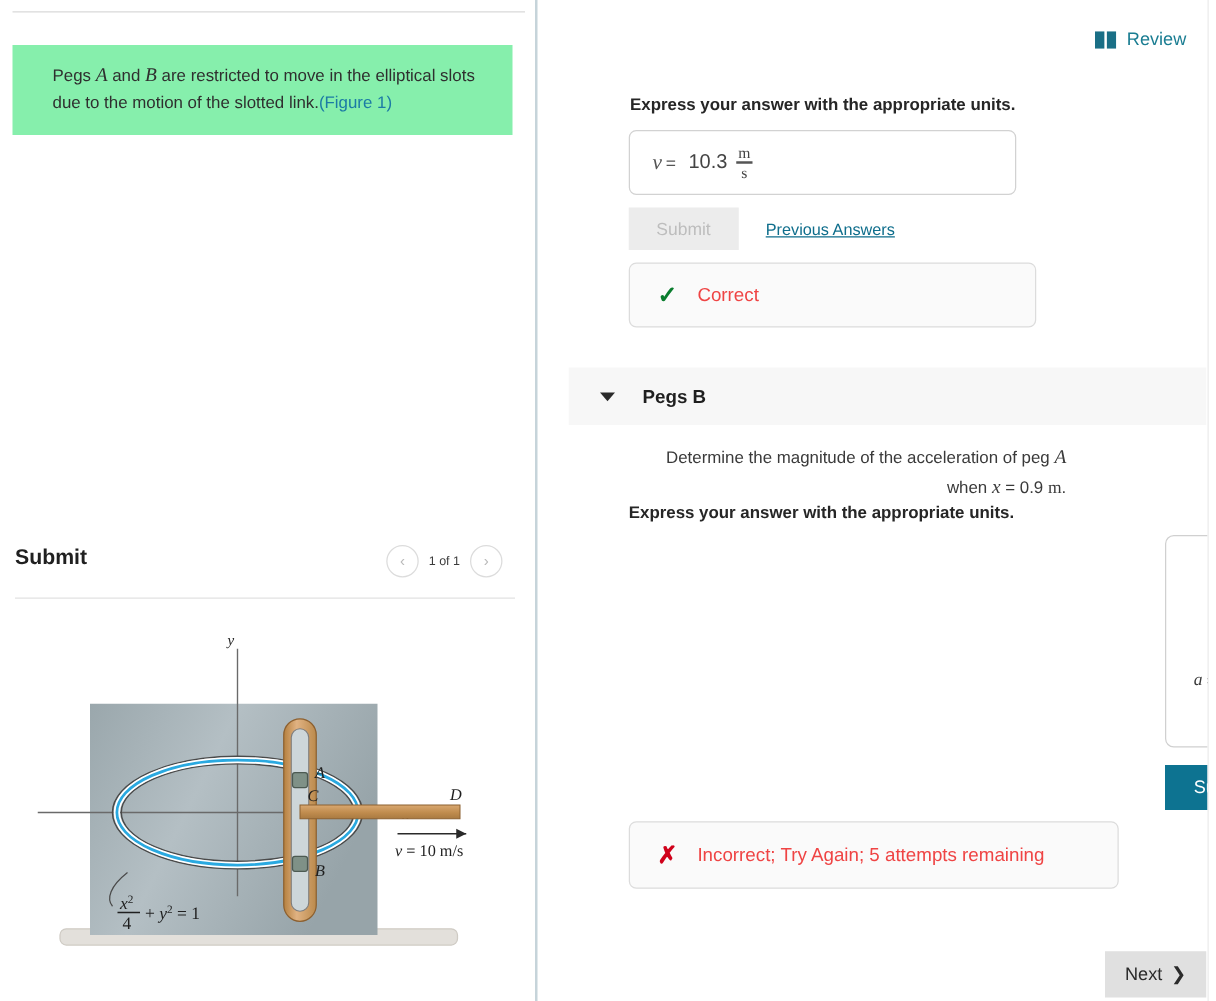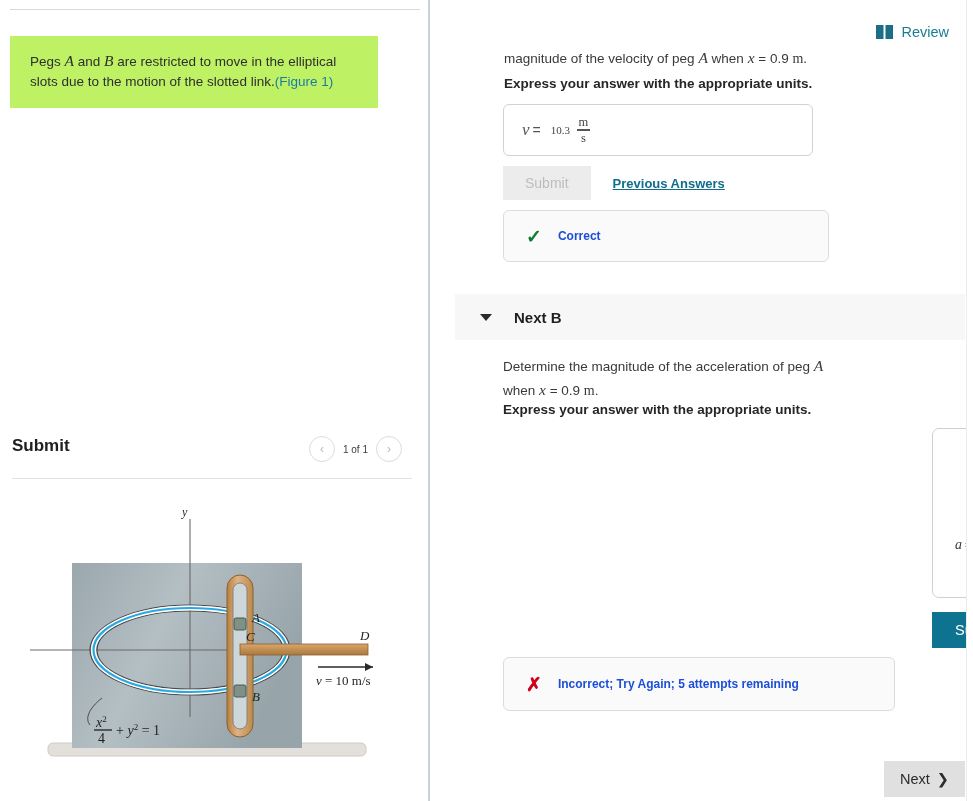--- a/index.html
+++ b/index.html
@@ -25,24 +25,24 @@
   
   .left-col {
     position: absolute; left: 0; top: 0; width: 428px; height: 801px;
   }
   .v-divider {
     position: absolute; left: 428px; top: 0; width: 2px; height: 801px;
     background: #c6d4da;
   }
 
   .prompt-box {
-    position: absolute; left: 10px; top: 36px; width: 368px;
+    position: absolute; left: 10px; top: 36px; width: 400px;
     box-sizing: border-box;
-    background: #bef264;
-    padding: 14px 16px 16px 20px;
+    background: #86efac;
+    padding: 14px 16px 16px 32px;
     line-height: 1.45;
     font-size: 13.5px;
     color: #2f2f2f;
   }
   .mathvar { font-family: "Liberation Serif", serif; font-style: italic; font-size: 15.5px; }
   .mathup  { font-family: "Liberation Serif", serif; font-style: normal; font-size: 14px; }
   .figlink { color: #1b7ba5; }
 
   .figure-head {
     position: absolute; left: 12px; top: 436px; width: 400px; height: 30px;
@@ -84,57 +84,57 @@
     font-weight: bold; font-size: 13.5px; color: #262626;
   }
 
   .answer-readonly {
     position: absolute; left: 73px; top: 104px; width: 310px; height: 52px;
     border: 1px solid #d2d2d2; border-radius: 6px; background: #fff;
     display: flex; align-items: center; padding-left: 18px; box-sizing: border-box;
   }
   .ro-var { font-family: "Liberation Serif", serif; font-style: italic; font-size: 17px; color: #555; }
   .ro-eq  { font-size: 14px; color: #555; margin: 0 4px 0 3px; }
-  .ro-val { font-size: 11px; color: #444; margin-left: 6px; font-family: Liberation Serif, serif; }
+  .ro-val { font-size: 16px; color: #444; margin-left: 6px; font-family: Liberation Sans, sans-serif; }
   .frac {
     display: inline-flex; flex-direction: column; align-items: center;
     margin-left: 7px; font-family: "Liberation Serif", serif; line-height: 1;
     vertical-align: middle;
   }
   .frac .num { font-size: 12.5px; padding-bottom: 1px; color:#444; }
   .frac .bar { width: 100%; min-width: 13px; height: 1.4px; background: #555; }
   .frac .den { font-size: 12.5px; padding-top: 1px; color:#444; }
 
   .btn-row-a { position: absolute; left: 73px; top: 166px; display: flex; align-items: center; gap: 22px; }
   .submit-disabled {
     background: #ececec; color: #bdbdbd; border: none;
     padding: 9px 22px; font-size: 14px; font-family: "Liberation Sans", sans-serif;
   }
-  .link { color: #0f6e8c; text-decoration: underline; font-size: 13px; font-weight: bold; cursor: pointer; }
+  .link { color: #0f6e8c; text-decoration: underline; font-size: 13px; font-weight: normal; cursor: pointer; }
 
   .result-box {
     position: absolute; border: 1px solid #dcdcdc; border-radius: 6px;
     background: #fafafa; box-sizing: border-box;
     display: flex; align-items: center; padding-left: 22px; gap: 16px;
   }
   #correct-box { left: 73px; top: 210px; width: 326px; height: 52px; }
   #incorrect-box { left: 73px; top: 657px; width: 392px; height: 54px; }
-  .res-text { font-size: 12px; font-weight: bold; color: #1d4ed8; }
+  .res-text { font-size: 15px; font-weight: normal; color: #ef4444; }
   .check { color: #0a7d2e; font-size: 19px; font-weight: bold; line-height: 1; }
   .cross { color: #d0021b; font-size: 19px; font-weight: bold; line-height: 1; }
 
   .part-header {
     position: absolute; left: 25px; top: 294px; width: 510px; height: 46px;
     background: #f7f7f7; display: flex; align-items: center; gap: 22px;
     padding-left: 25px; box-sizing: border-box;
   }
   .caret { width: 0; height: 0; border-left: 6px solid transparent; border-right: 6px solid transparent; border-top: 7px solid #2a2a2a; }
   .part-title { font-size: 15px; font-weight: bold; color: #1f1f1f; }
 
-  .q-text-b { position: absolute; left: 73px; top: 354px; width: 350px; line-height: 1.55; font-size: 13.5px; color: #3a3a3a; }
+  .q-text-b { position: absolute; left: 73px; top: 354px; width: 350px; line-height: 1.55; font-size: 13.5px; color: #3a3a3a; text-align: right; }
   .bold-note-b { position: absolute; left: 73px; top: 402px; width: 420px; font-weight: bold; font-size: 13.5px; color: #262626; }
 
   
   .editor {
     position: absolute; left: 502px; top: 428px; width: 398px; height: 170px;
     border: 1px solid #d0d0d0; border-radius: 7px; background: #fff; box-sizing: border-box;
   }
 
   .ans-row { position: absolute; left: 22px; top: 84px; display: flex; align-items: flex-start; }
   .a-label { font-family: "Liberation Serif", serif; font-style: italic; font-size: 14px; color: #3b3b3b; margin-top: 24px; }
@@ -257,23 +257,20 @@
   <div class="right-col">
 
     <div class="review">
       <svg class="book-icon" width="17" height="14" viewBox="0 0 17 14">
         <rect x="0" y="0" width="7.5" height="14" fill="#1a6f86"></rect>
         <rect x="9.5" y="0" width="7.5" height="14" fill="#1a6f86"></rect>
       </svg>
       <span>Review</span>
     </div>
 
-    <div class="q-text">
-      <span>magnitude of the velocity of peg </span><span class="mathvar">A</span><span> when </span><span class="mathvar">x</span><span> = 0.9 </span><span class="mathup">m</span><span>.</span>
-    </div>
     <div class="bold-note">Express your answer with the appropriate units.</div>
 
     <div class="answer-readonly">
       <span class="ro-var">v</span>
       <span class="ro-eq">=</span>
       <span class="ro-val">10.3</span>
       <span class="frac">
         <span class="num">m</span>
         <span class="bar"></span>
         <span class="den">s</span>
@@ -285,21 +282,21 @@
       <span class="link">Previous Answers</span>
     </div>
 
     <div class="result-box" id="correct-box">
       <span class="check">✓</span>
       <span class="res-text">Correct</span>
     </div>
 
     <div class="part-header">
       <span class="caret"></span>
-      <span class="part-title">Next B</span>
+      <span class="part-title">Pegs B</span>
     </div>
 
     <div class="q-text-b">
       <span>Determine the magnitude of the acceleration of peg </span><span class="mathvar">A</span><span> when </span><span class="mathvar">x</span><span> = 0.9 </span><span class="mathup">m</span><span>.</span>
     </div>
     <div class="bold-note-b">Express your answer with the appropriate units.</div>
 
     <div class="editor">
 
       <div class="ans-row">

